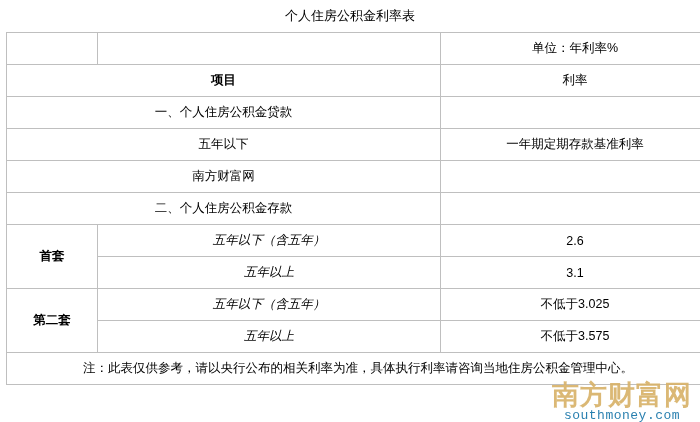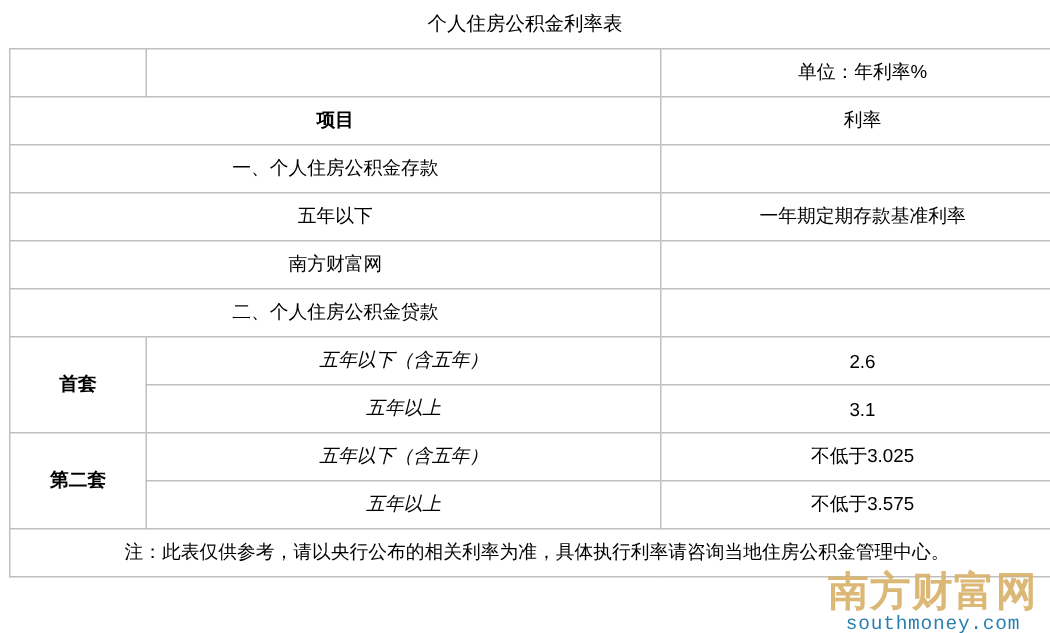--- a/index.html
+++ b/index.html
@@ -95,36 +95,36 @@
         <td class="col-a"></td>
         <td class="col-b"></td>
         <td class="col-c unit-cell">单位：年利率%</td>
       </tr>
       <tr>
         <td class="col-a" colspan="2">项目</td>
         <td class="col-c">利率</td>
       </tr>
 
       <tr>
-        <td colspan="2">一、个人住房公积金存款</td>
+        <td colspan="2">一、个人住房公积金贷款</td>
         <td class="col-c"></td>
       </tr>
 
       <tr>
         <td colspan="2">五年以下</td>
         <td class="col-c">一年期定期存款基准利率</td>
       </tr>
 
       <tr>
         <td colspan="2">南方财富网</td>
         <td class="col-c"></td>
       </tr>
 
       <tr>
-        <td colspan="2">二、个人住房公积金贷款</td>
+        <td colspan="2">二、个人住房公积金存款</td>
         <td class="col-c"></td>
       </tr>
 
       <tr>
         <td class="col-a" rowspan="2">首套</td>
         <td class="col-b">五年以下（含五年）</td>
         <td class="col-c">2.6</td>
       </tr>
       <tr>
         <td class="col-b">五年以上</td>

